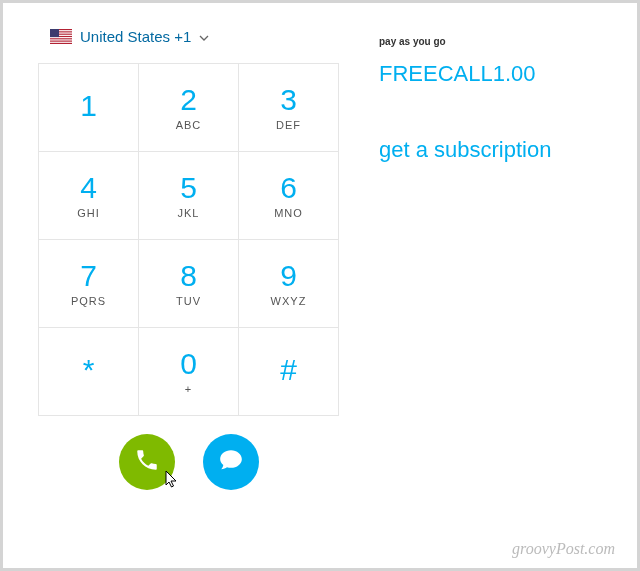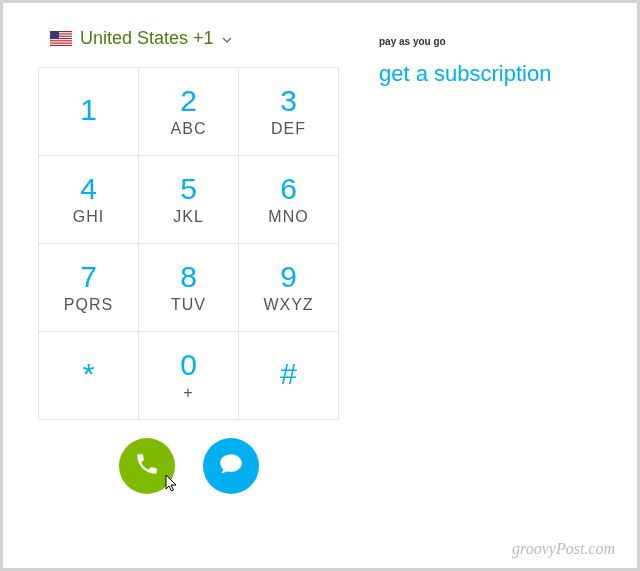--- a/index.html
+++ b/index.html
@@ -16,22 +16,22 @@
       padding: 25px 35px;
       gap: 40px;
     }
     .left-panel { flex: 0 0 auto; }
     .country-selector {
       display: flex;
       align-items: center;
       gap: 8px;
       margin-bottom: 18px;
       cursor: pointer;
-      font-size: 18px;
-      color: #4d7c0f;
+      font-size: 15px;
+      color: #0369a1;
       padding-left: 12px;
     }
     .flag-icon svg { display: block; }
     .chevron { font-size: 12px; color: #666; }
     .keypad {
       border-collapse: collapse;
     }
     .keypad td {
       border: 1px solid #e5e5e5;
       width: 100px;
@@ -40,21 +40,21 @@
       vertical-align: middle;
       cursor: pointer;
     }
     .key-num {
       font-size: 30px;
       font-weight: 300;
       color: #00aff0;
       line-height: 1;
     }
     .key-sub {
-      font-size: 16px;
+      font-size: 11px;
       color: #555;
       margin-top: 4px;
       letter-spacing: 1px;
     }
     .actions {
       display: flex;
       justify-content: center;
       gap: 28px;
       margin-top: 18px;
     }
@@ -207,17 +207,18 @@
           <svg width="26" height="26" viewBox="0 0 24 24">
               <path fill="#fff" d="M12 3C6.5 3 2 6.6 2 11c0 2.2 1.1 4.2 2.9 5.6-.2 1.3-.9 2.8-1.9 3.9 2.1-.2 4-.9 5.3-1.8 1.1.3 2.4.5 3.7.5 5.5 0 10-3.6 10-8S17.5 3 12 3z"></path>
             </svg>
         </span>
       </div>
     </div>
   </div>
 
   <div class="right-panel">
     <div class="section-label">pay as you go</div>
+    <div class="link-text">FREECALL1.00</div>
     <div class="link-text">get a subscription</div>
   </div>
 </div>
 
 <div class="watermark">groovyPost.com</div>
 
 </body></html>

